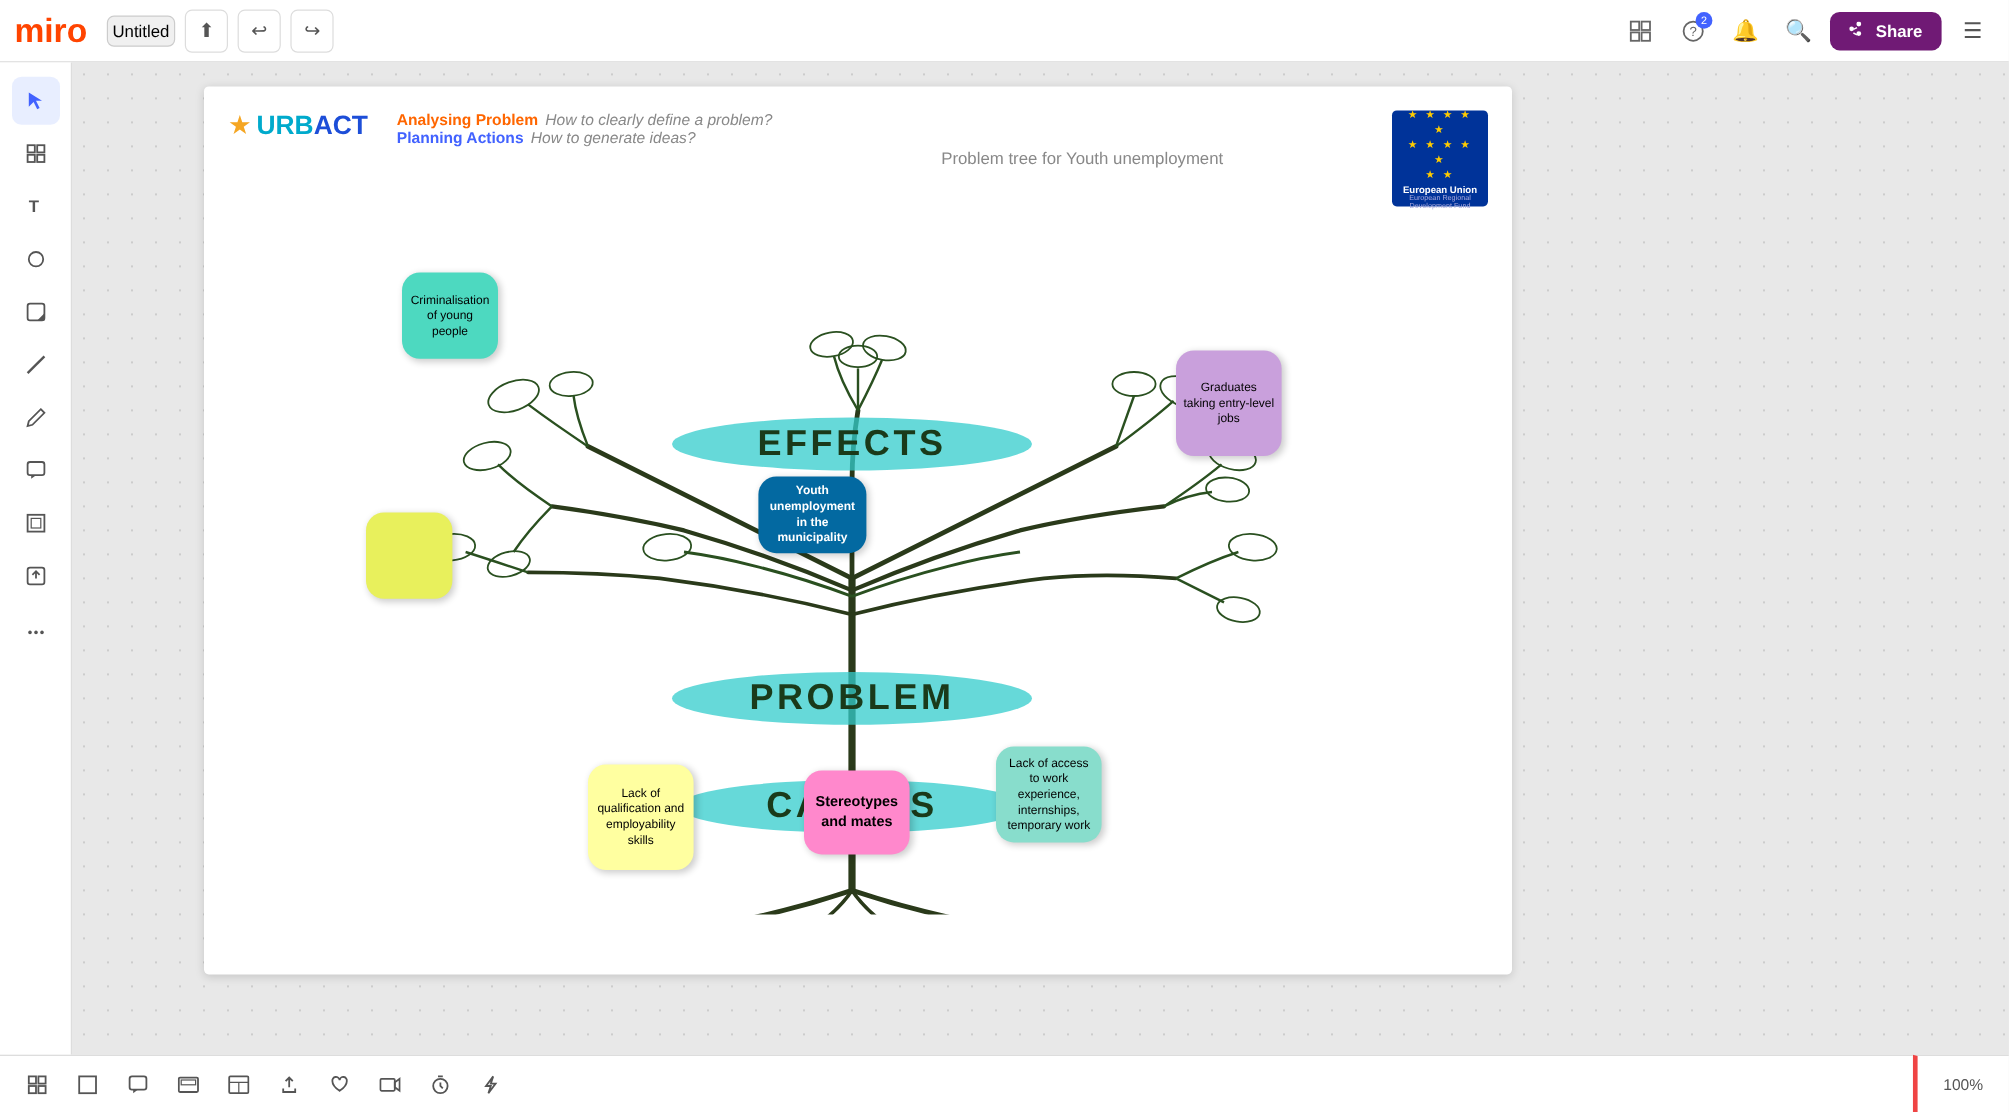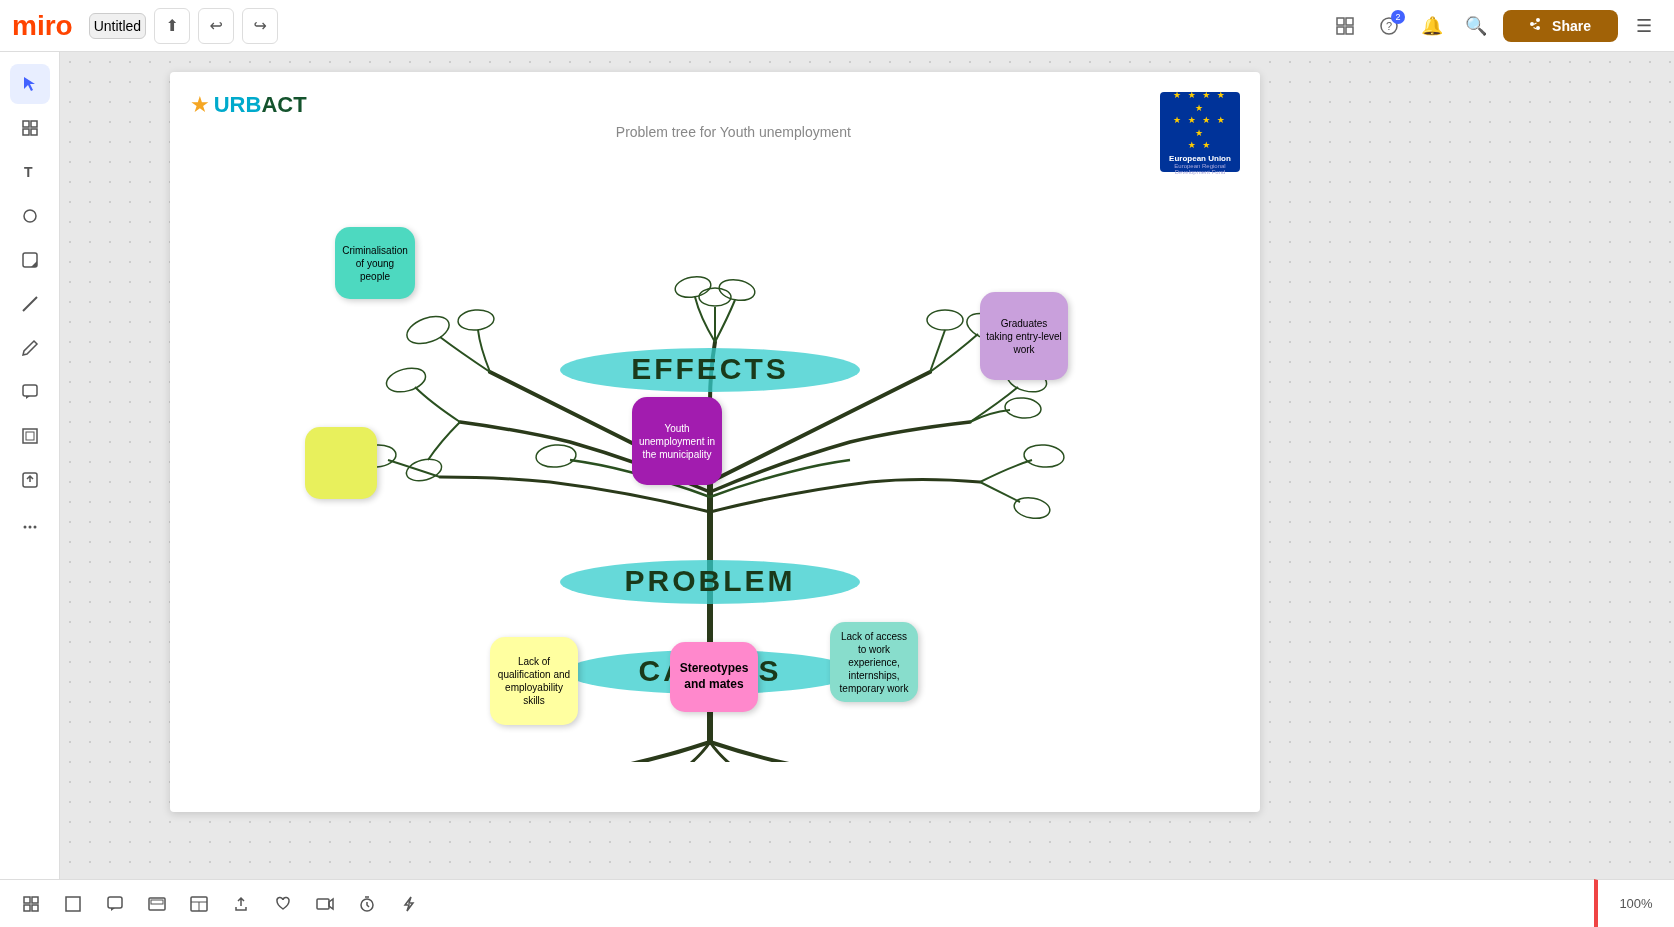--- a/index.html
+++ b/index.html
@@ -16,22 +16,22 @@
       background: #f0f0f0; border: 1px solid #ccc; border-radius: 6px;
       padding: 4px 4px; font-size: 14px; display: flex; align-items: center; gap: 6px;
     }
     .nav-icon-btn {
       width: 36px; height: 36px; border-radius: 6px; border: 1px solid #ddd;
       background: #fff; display: flex; align-items: center; justify-content: center;
       font-size: 16px; cursor: pointer; color: #555;
     }
     #nav-right { margin-left: auto; display: flex; align-items: center; gap: 8px; }
     #share-btn {
-      background: #a16207; color: #fff; border: none; border-radius: 8px;
-      padding: 8px 27px; font-size: 14px; font-weight: bold; cursor: pointer;
+      background: #701a75; color: #fff; border: none; border-radius: 8px;
+      padding: 8px 16px; font-size: 14px; font-weight: bold; cursor: pointer;
       display: flex; align-items: center; gap: 6px;
     }
     .nav-right-icon {
       width: 36px; height: 36px; display: flex; align-items: center; justify-content: center;
       font-size: 18px; color: #555; cursor: pointer; position: relative;
     }
     .badge {
       position: absolute; top: 2px; right: 2px; width: 14px; height: 14px;
       background: #4262ff; color: #fff; border-radius: 50%; font-size: 9px;
       display: flex; align-items: center; justify-content: center;
@@ -86,21 +86,21 @@
     #board-header {
       position: absolute; top: 20px; left: 20px; right: 20px;
       display: flex; align-items: flex-start; justify-content: space-between;
     }
     #urbact-logo {
       display: flex; align-items: center; gap: 4px;
     }
     #urbact-star { color: #f5a623; font-size: 22px; }
     #urbact-text { font-size: 22px; font-weight: bold; }
     #urbact-urb { color: #00aacc; }
-    #urbact-act { color: #14532d; }
+    #urbact-act { color: #1d4ed8; }
     #header-labels { margin-left: 12px; }
     #analysing-label { color: #ff6600; font-weight: bold; font-size: 13px; }
     #analysing-sub { color: #888; font-size: 13px; font-style: italic; }
     #planning-label { color: #4262ff; font-weight: bold; font-size: 13px; }
     #planning-sub { color: #888; font-size: 13px; font-style: italic; }
     #problem-tree-title { color: #888; font-size: 14px; align-self: center; }
     #eu-logo {
       width: 80px; height: 80px;
       background: #003399; border-radius: 4px;
       display: flex; flex-direction: column; align-items: center; justify-content: center;
@@ -140,22 +140,22 @@
     }
     #sticky-stereotypes {
       background: #ff88cc; top: 570px; left: 500px; width: 88px; height: 70px;
       font-size: 12px; font-weight: bold;
     }
     #sticky-access {
       background: #88ddcc; top: 550px; left: 660px; width: 88px; height: 80px;
       font-size: 10px;
     }
     #sticky-youth {
-      background: #a21caf; top: 325px; left: 462px; width: 90px; height: 88px;
-      color: #fff; font-size: 10px;
+      background: #0369a1; top: 325px; left: 462px; width: 90px; height: 64px;
+      color: #fff; font-size: 10px; font-weight: bold;
     }
   </style>
 </head>
 <body>
 
 <div id="navbar">
   <div id="logo">miro</div>
   <div id="tab-untitled">
     <span>Untitled</span>
   </div>
@@ -265,20 +265,30 @@
   <div id="board">
 
     <div id="board-header">
       <div style="display:flex; align-items:flex-start; gap:12px;">
         <div id="urbact-logo">
           <span id="urbact-star">★</span>
           <span id="urbact-text">
             <span id="urbact-urb">URB</span><span id="urbact-act">ACT</span>
           </span>
         </div>
+        <div id="header-labels">
+          <div style="display:flex; gap:6px;">
+            <span id="analysing-label">Analysing Problem</span>
+            <span id="analysing-sub">How to clearly define a problem?</span>
+          </div>
+          <div style="display:flex; gap:6px;">
+            <span id="planning-label">Planning Actions</span>
+            <span id="planning-sub">How to generate ideas?</span>
+          </div>
+        </div>
       </div>
       <span id="problem-tree-title">Problem tree for Youth unemployment</span>
       <div id="eu-logo">
         <div id="eu-stars">★ ★ ★ ★ ★<br>★ ★ ★ ★ ★<br>★ ★</div>
         <div id="eu-text">European Union</div>
         <div id="eu-sub">European Regional<br>Development Fund</div>
       </div>
     </div>
 
     <svg id="tree-svg" viewBox="0 0 1090 580" xmlns="http://www.w3.org/2000/svg">
@@ -356,21 +366,21 @@
       <text x="540" y="197" text-anchor="middle" font-size="30" font-weight="bold" fill="#1a3a1a" letter-spacing="3" font-family="Arial">EFFECTS</text>
       <text x="540" y="409" text-anchor="middle" font-size="30" font-weight="bold" fill="#1a3a1a" letter-spacing="3" font-family="Arial">PROBLEM</text>
       <text x="540" y="499" text-anchor="middle" font-size="30" font-weight="bold" fill="#1a3a1a" letter-spacing="3" font-family="Arial">CAUSES</text>
     </svg>
 
     <div class="sticky" id="sticky-criminalisation">
       <span>Criminalisation of young people</span>
     </div>
     <div class="sticky" id="sticky-yellow"></div>
     <div class="sticky" id="sticky-graduates">
-      <span>Graduates taking entry-level work</span>
+      <span>Graduates taking entry-level jobs</span>
     </div>
     <div class="sticky" id="sticky-qualification">
       <span>Lack of qualification and employability skills</span>
     </div>
     <div class="sticky" id="sticky-stereotypes">
       <span>Stereotypes and mates</span>
     </div>
     <div class="sticky" id="sticky-access">
       <span>Lack of access to work experience, internships, temporary work</span>
     </div>

